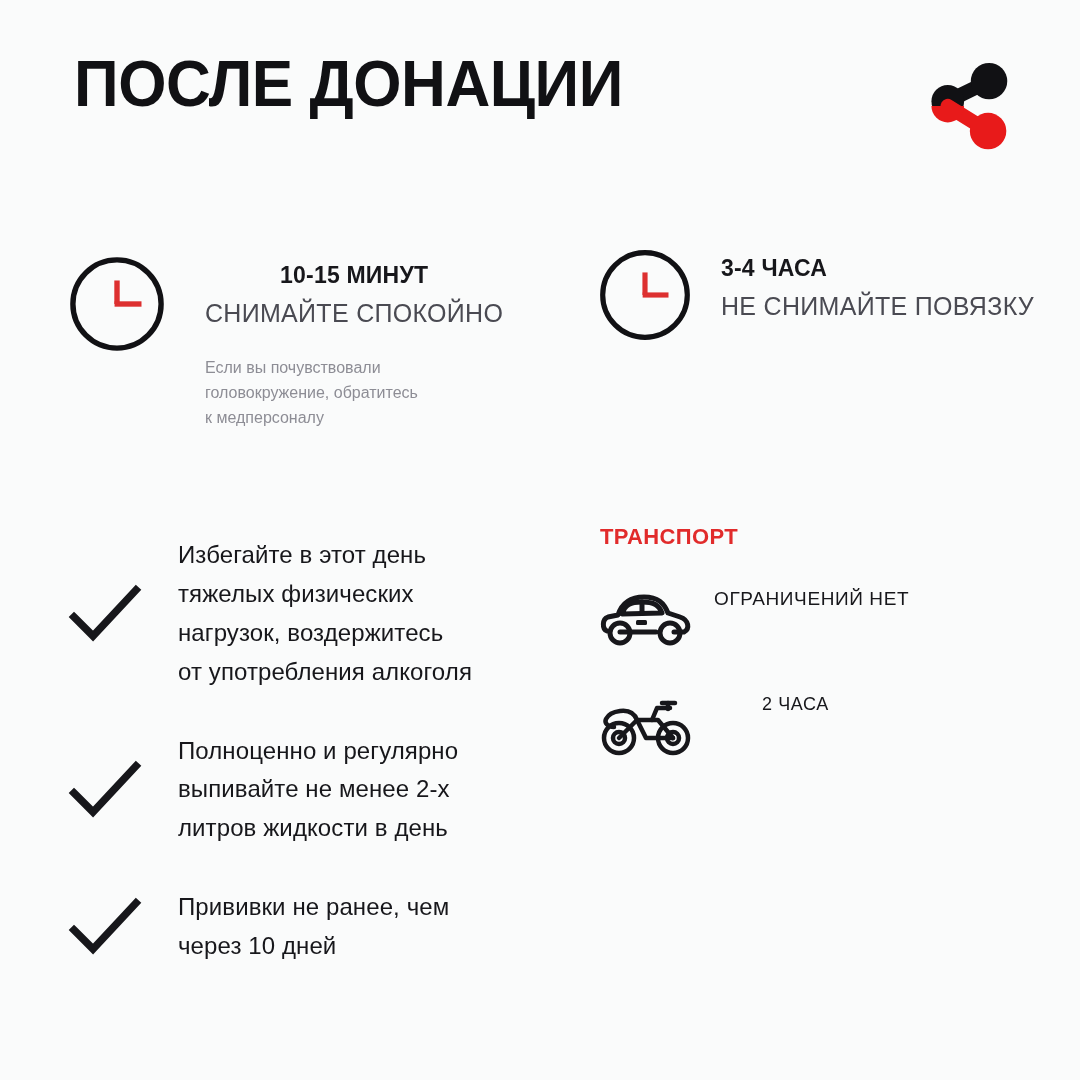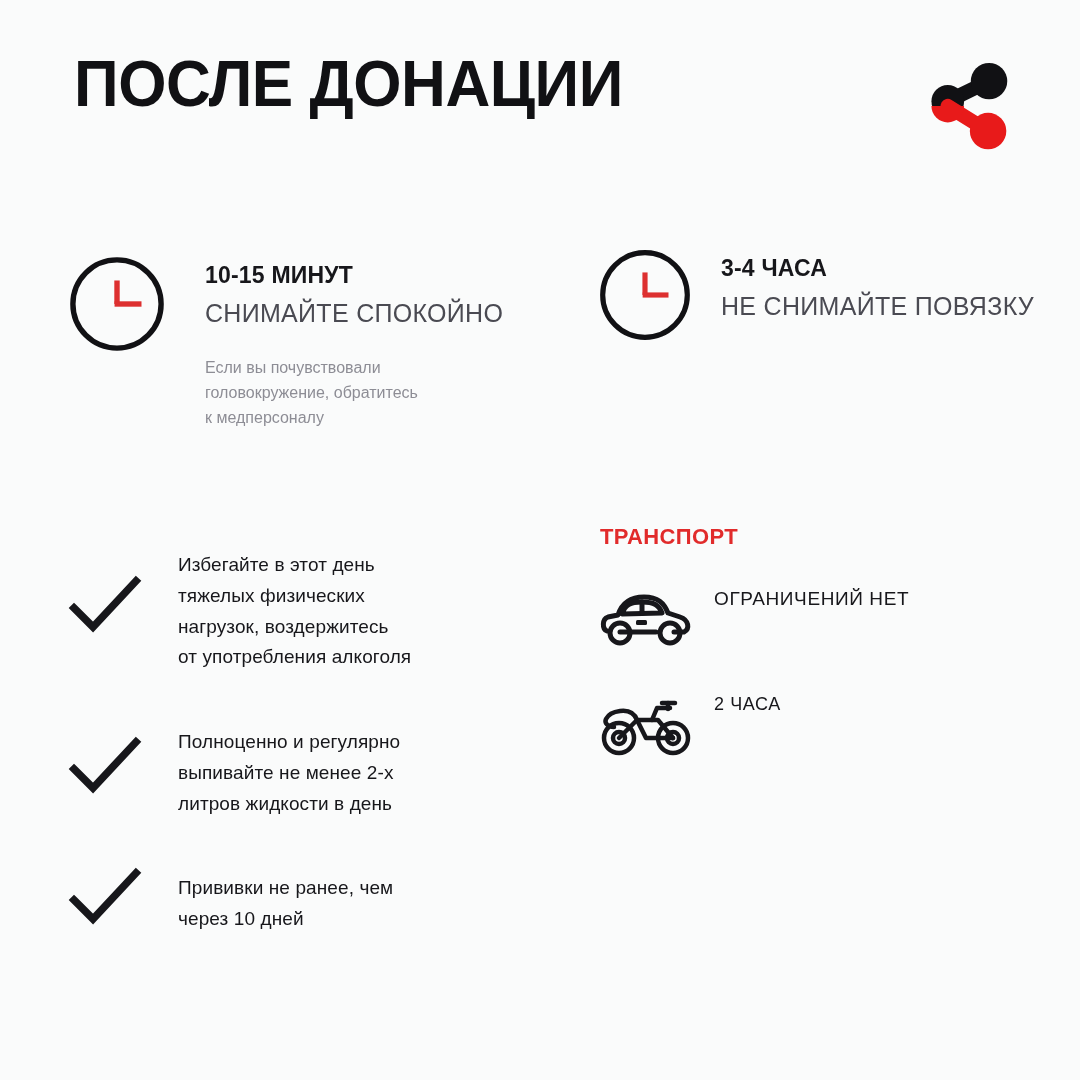--- a/index.html
+++ b/index.html
@@ -49,21 +49,21 @@
   .clock-block.right { left:598px; top:248px; width:440px; }
 
   .clock-icon {
     position:absolute;
     left:0; top:0;
     width:98px; height:98px;
   }
   .clock-block.right .clock-icon { width:94px; height:94px; }
 
   .clock-text { position:absolute; top:6px; }
-  .clock-block.left  .clock-text { left:137px; }
+  .clock-block.left  .clock-text { left:137px;text-align:center; }
   .clock-block.right .clock-text { left:123px; }
 
   .clock-title {
     font-size:23px;
     font-weight:bold;
     color:#17171b;
     letter-spacing:0.2px;
     line-height:1.3;
     white-space:nowrap;
   }
@@ -99,26 +99,25 @@
     margin-bottom:40px;
   }
   .check-item:last-child { margin-bottom:0; }
 
   .check-icon {
     flex:0 0 auto;
     width:76px; height:64px;
     margin-right:34px;
   }
   .check-lines {
-    font-size:19px;
+    font-size:24px;
     font-weight:400;
     color:#17171b;
     line-height:1.62;
     letter-spacing:0.1px;
-    margin-top:14px;
   }
   .check-lines div { white-space:nowrap; }
 
   
   .transport {
     position:absolute;
     left:600px; top:524px;
     width:440px;
   }
   .transport-title {
@@ -126,21 +125,21 @@
     font-weight:bold;
     color:#e12b2b;
     letter-spacing:0.4px;
     margin-bottom:38px;
   }
   .transport-row {
     display:flex;
     align-items:flex-start;
     margin-bottom:42px;
   }
-  .transport-row:last-child { margin-bottom:0; }
+  .transport-row:last-child { margin-bottom:0;gap:48px; }
 
   .transport-icon {
     flex:0 0 auto;
     width:94px; height:64px;
     margin-right:20px;
     display:flex;
     align-items:center;
     justify-content:flex-start;
   }
   .transport-label {

